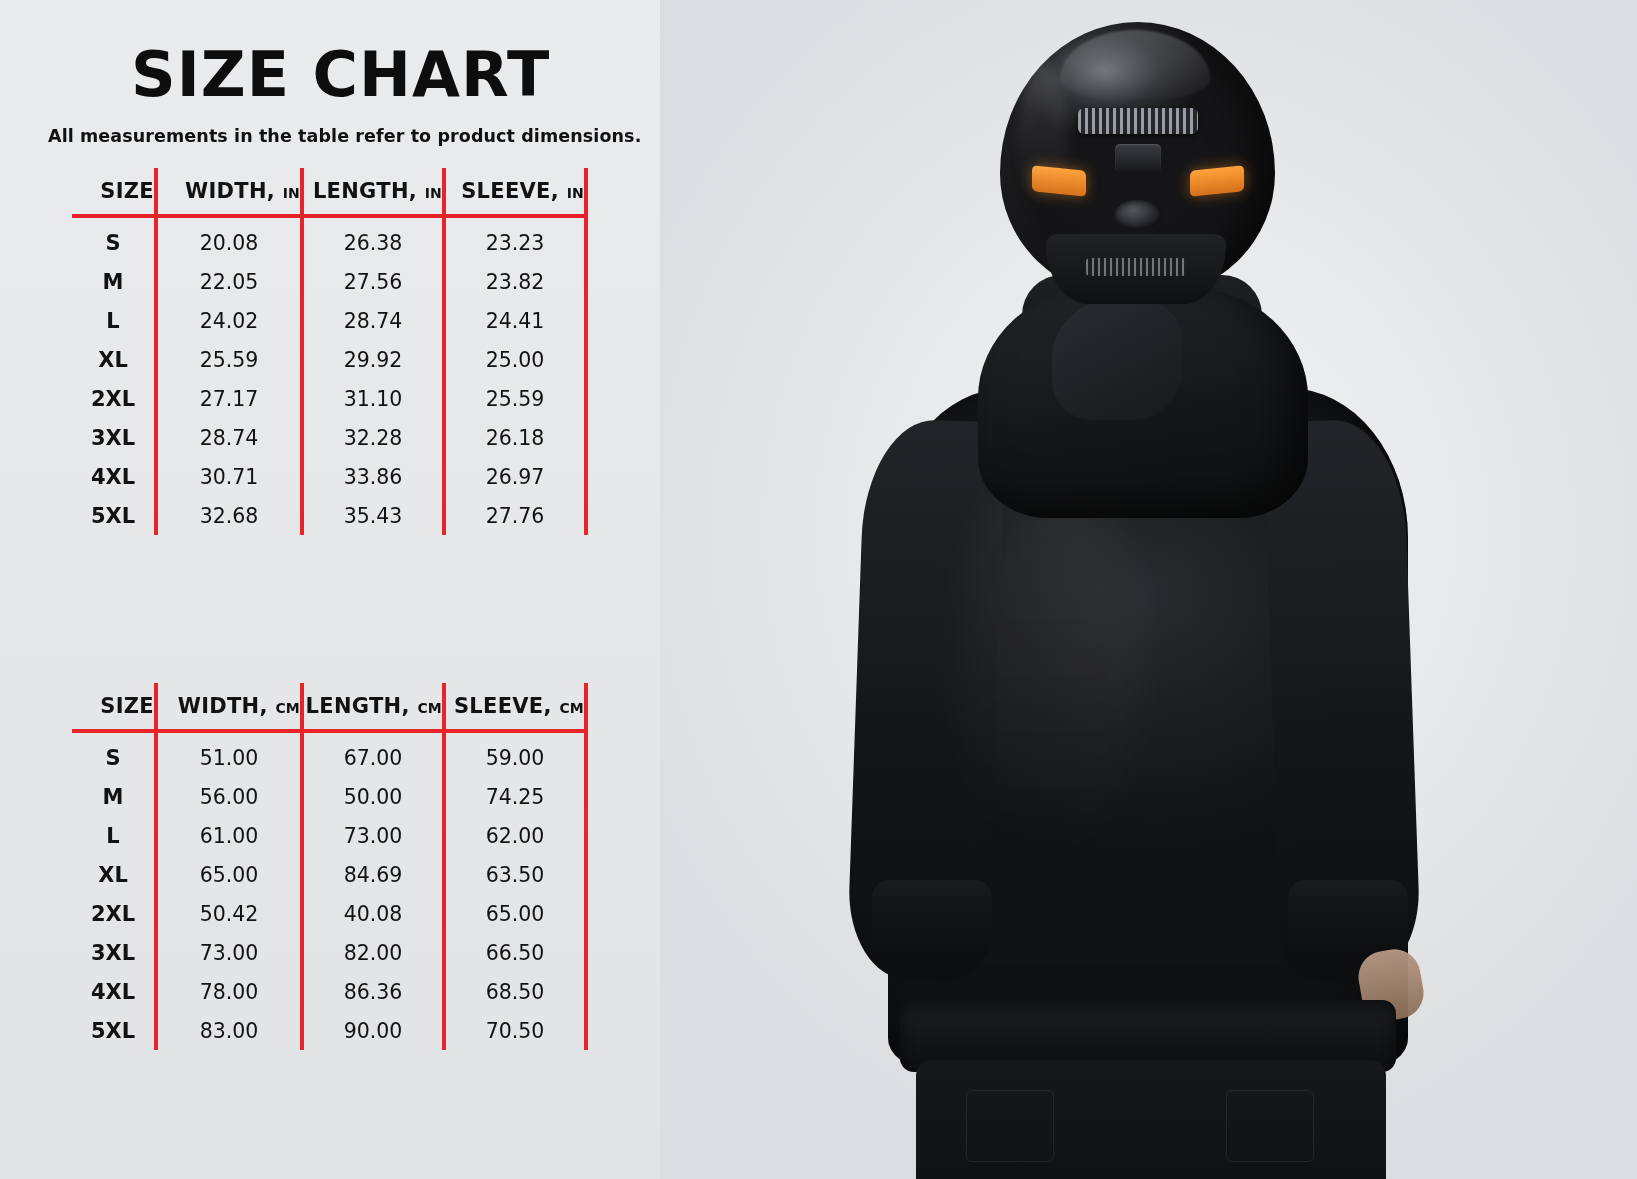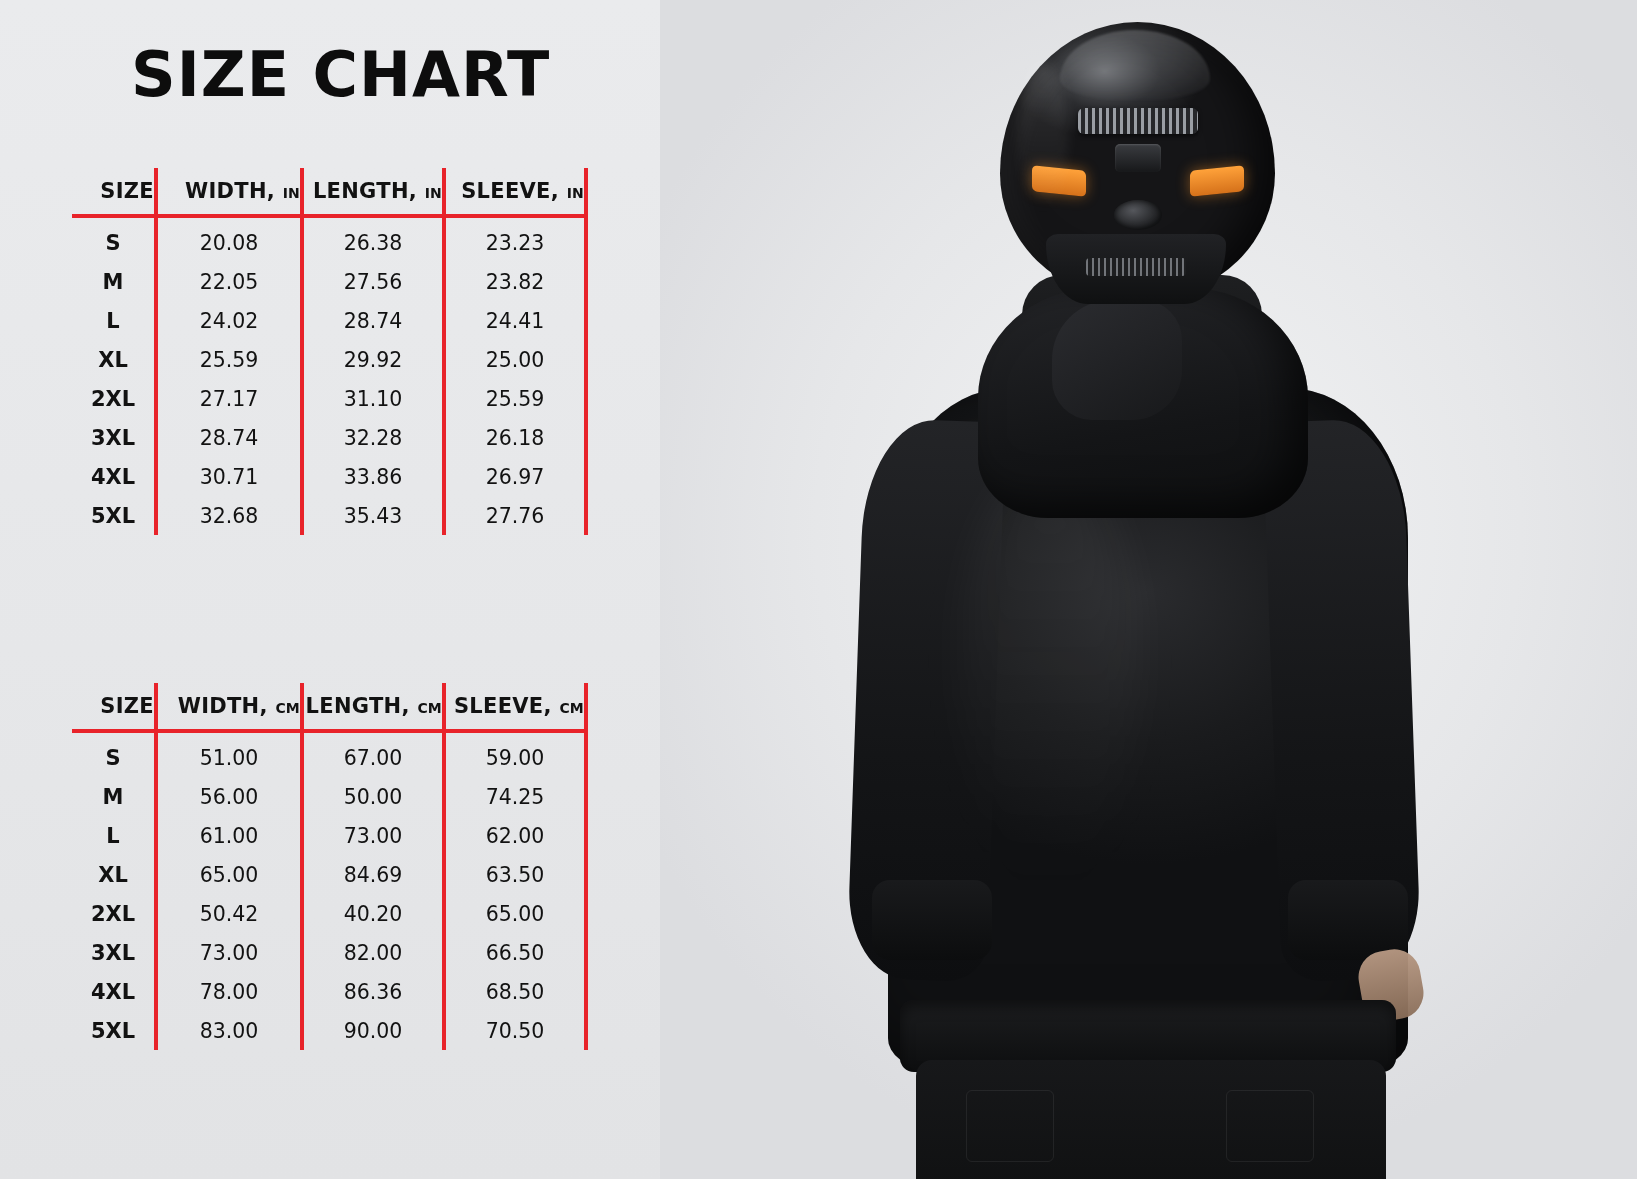--- a/index.html
+++ b/index.html
@@ -355,20 +355,21 @@
   .hand.right { left: 700px; transform: rotate(-10deg); }
 </style>
 </head>
 <body>
 
 <div class="page">
 
   <div class="left-panel">
 
     <div class="title">SIZE CHART</div>
+    <div class="subtitle">All measurements in the table refer to product dimensions.</div>
 
     <div class="table-wrap" style="left:72px; top:168px;">
       <table class="size-table">
         <thead>
           <tr>
             <th class="col-size"><span>SIZE</span></th>
             <th class="col-data-w sep"><span>WIDTH,</span> <span class="unit">IN</span></th>
             <th class="col-data sep"><span>LENGTH,</span> <span class="unit">IN</span></th>
             <th class="col-data sep right-edge"><span>SLEEVE,</span> <span class="unit">IN</span></th>
           </tr>
@@ -457,21 +458,21 @@
           </tr>
           <tr>
             <td class="size-cell">XL</td>
             <td class="sep">65.00</td>
             <td class="sep">84.69</td>
             <td class="sep right-edge">63.50</td>
           </tr>
           <tr>
             <td class="size-cell">2XL</td>
             <td class="sep">50.42</td>
-            <td class="sep">40.20</td>
+            <td class="sep">40.08</td>
             <td class="sep right-edge">65.00</td>
           </tr>
           <tr>
             <td class="size-cell">3XL</td>
             <td class="sep">73.00</td>
             <td class="sep">82.00</td>
             <td class="sep right-edge">66.50</td>
           </tr>
           <tr>
             <td class="size-cell">4XL</td>

